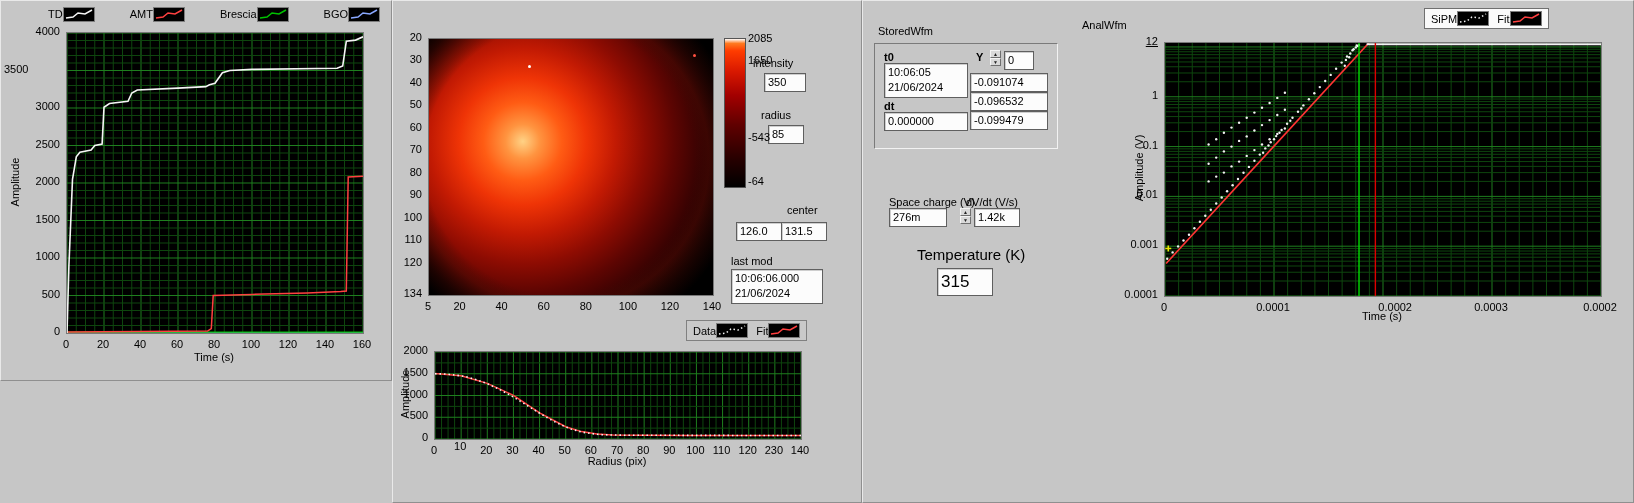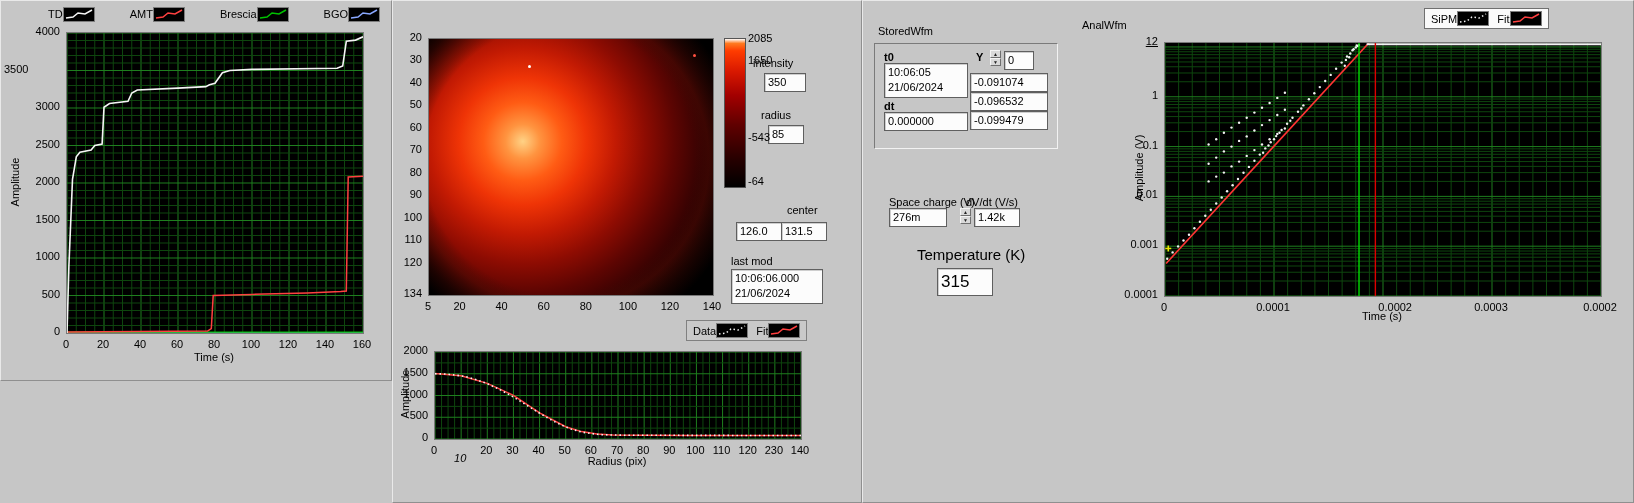--- a/index.html
+++ b/index.html
@@ -496,21 +496,21 @@
     <div style="position: absolute; left: 221px; top: 338px; width: 60px; text-align: center;">100</div>
     <div style="position: absolute; left: 258px; top: 338px; width: 60px; text-align: center;">120</div>
     <div style="position: absolute; left: 295px; top: 338px; width: 60px; text-align: center;">140</div>
     <div style="position: absolute; left: 332px; top: 338px; width: 60px; text-align: center;">160</div>
     <div style="position: absolute; left: 372px; top: 431px; width: 56px; text-align: right;">0</div>
     <div style="position: absolute; left: 372px; top: 409.25px; width: 56px; text-align: right;">500</div>
     <div style="position: absolute; left: 372px; top: 387.5px; width: 56px; text-align: right;">1000</div>
     <div style="position: absolute; left: 372px; top: 365.75px; width: 56px; text-align: right;">1500</div>
     <div style="position: absolute; left: 372px; top: 344px; width: 56px; text-align: right;">2000</div>
     <div style="position: absolute; left: 404px; top: 444px; width: 60px; text-align: center;">0</div>
-    <div style="position: absolute; left: 430.143px; top: 452px; width: 60px; text-align: center; font-style: italic;">10</div>
+    <div style="position: absolute; left: 430.143px; top: 440px; width: 60px; text-align: center;">10</div>
     <div style="position: absolute; left: 456.286px; top: 444px; width: 60px; text-align: center;">20</div>
     <div style="position: absolute; left: 482.429px; top: 444px; width: 60px; text-align: center;">30</div>
     <div style="position: absolute; left: 508.571px; top: 444px; width: 60px; text-align: center;">40</div>
     <div style="position: absolute; left: 534.714px; top: 444px; width: 60px; text-align: center;">50</div>
     <div style="position: absolute; left: 560.857px; top: 444px; width: 60px; text-align: center;">60</div>
     <div style="position: absolute; left: 587px; top: 444px; width: 60px; text-align: center;">70</div>
     <div style="position: absolute; left: 613.143px; top: 444px; width: 60px; text-align: center;">80</div>
     <div style="position: absolute; left: 639.286px; top: 444px; width: 60px; text-align: center;">90</div>
     <div style="position: absolute; left: 665.429px; top: 444px; width: 60px; text-align: center;">100</div>
     <div style="position: absolute; left: 691.571px; top: 444px; width: 60px; text-align: center;">110</div>

